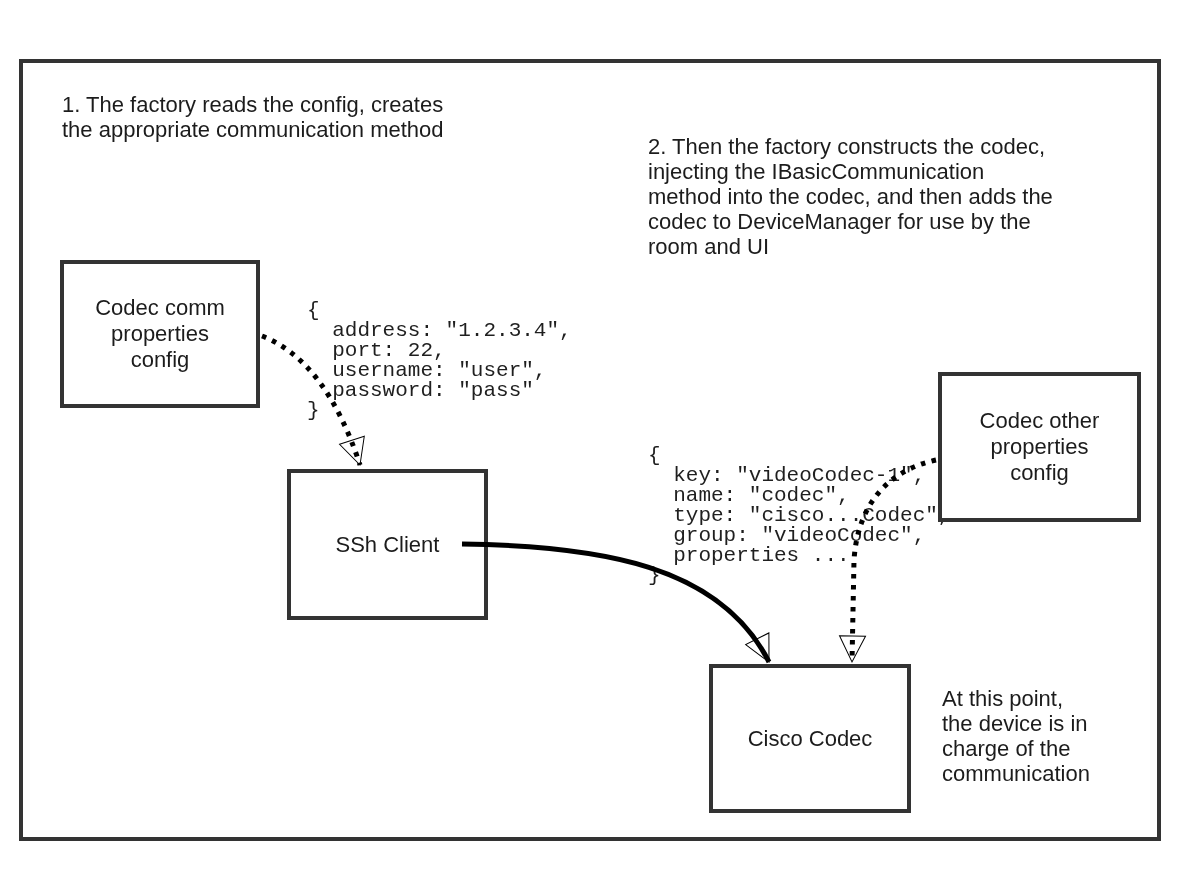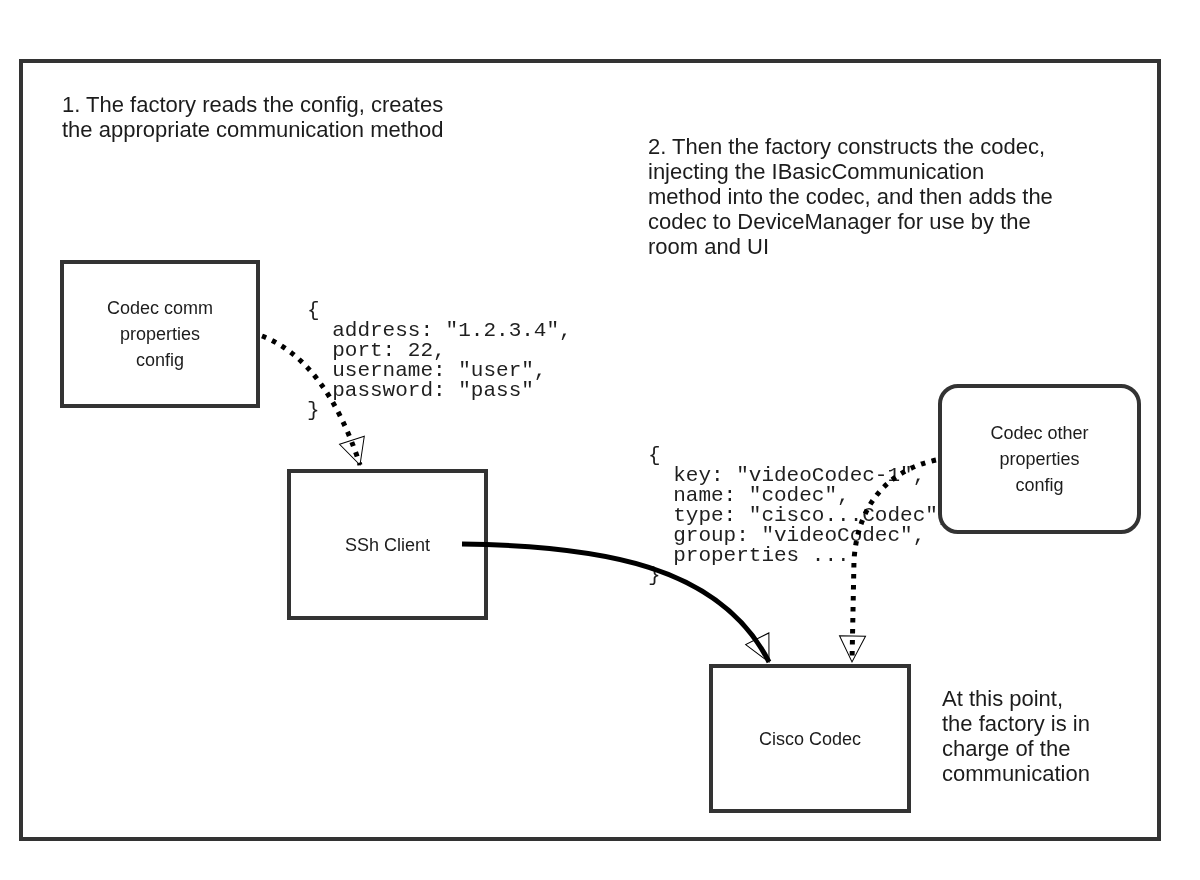--- a/index.html
+++ b/index.html
@@ -31,35 +31,35 @@
     position: absolute;
     border: 4px solid #333333;
     background: #ffffff;
     display: flex;
     align-items: center;
     justify-content: center;
   }
   .node .label {
     white-space: pre-line;
     text-align: center;
-    font-size: 18px;
+    font-size: 22px;
     line-height: 26px;
     color: #1c1c1c;
   }
   .code {
     position: absolute;
     white-space: pre;
     font-family: "Liberation Mono", "DejaVu Sans Mono", monospace;
     font-size: 21px;
     line-height: 20px;
     color: #1f1f1f;
   }
   #box-codec-comm   { left: 60px;  top: 260px; width: 200px; height: 148px; }
   #box-ssh-client   { left: 259px; top: 469px; width: 201px; height: 151px; margin-left: 28px; }
-  #box-codec-other  { left: 938px; top: 384px; width: 203px; height: 150px; border-radius: 20px; }
+  #box-codec-other  { left: 938px; top: 372px; width: 203px; height: 150px; }
   #box-cisco-codec  { left: 709px; top: 664px; width: 202px; height: 149px; }
   #step1 { left: 62px;  top: 92px; }
   #step2 { left: 648px; top: 92px; margin-top: 42px; }
   #note  { left: 942px; top: 686px; }
   #code-comm  { left: 307px; top: 301px; }
   #code-props { left: 648px; top: 446px; }
   #arrows {
     position: absolute;
     left: 0; top: 0;
     width: 1200px; height: 880px;
@@ -114,21 +114,21 @@
     <div class="label">Codec other
 properties
 config</div>
   </div>
 
   <div id="box-cisco-codec" class="node">
     <div class="label">Cisco Codec</div>
   </div>
 
   <div id="note" class="annotation">At this point,
-the factory is in
+the device is in
 charge of the
 communication</div>
 
   <svg id="arrows" viewBox="0 0 1200 880" xmlns="http://www.w3.org/2000/svg">
     <defs>
       <marker id="ah" viewBox="0 0 30 30" refX="28" refY="15" markerWidth="30" markerHeight="30" orient="auto" markerUnits="userSpaceOnUse">
         <path d="M2,2 L28,15 L2,28 Z" fill="#000000" stroke="none"></path>
       </marker>
     </defs>
     <path class="dotted" marker-end="url(#ah)" d="M 262 336 Q 326 361 360 465"></path>

